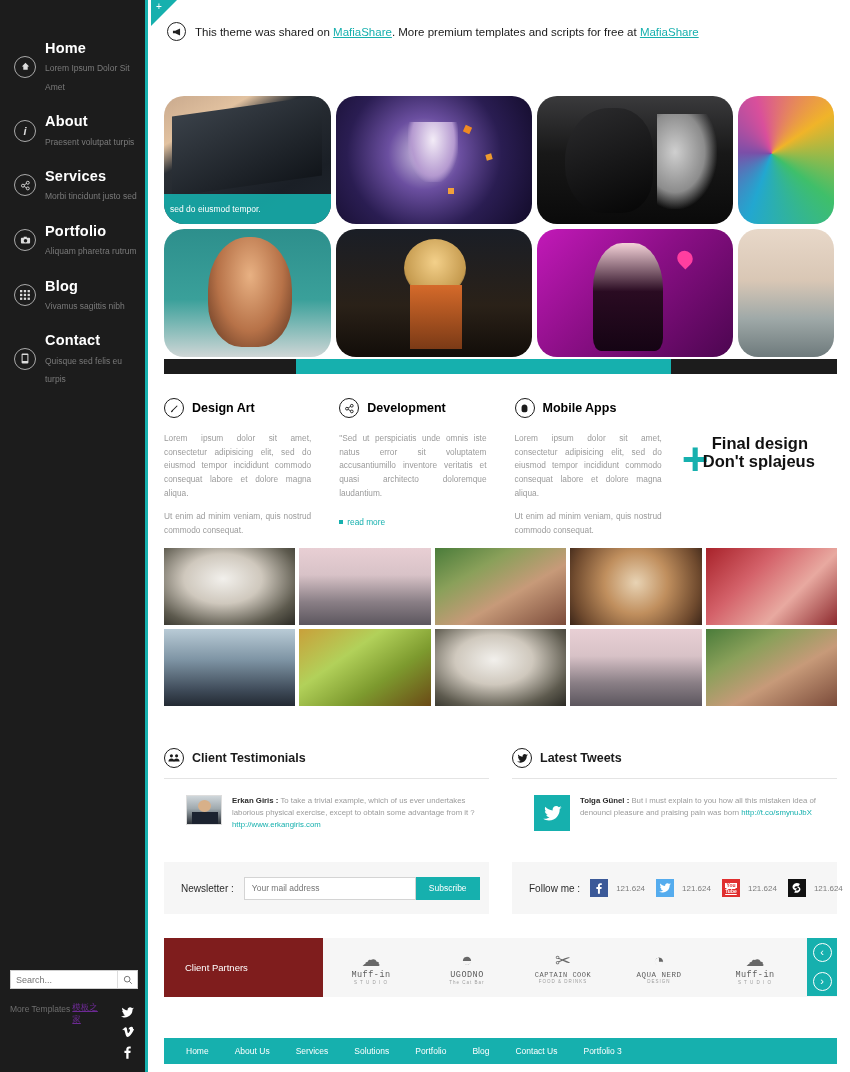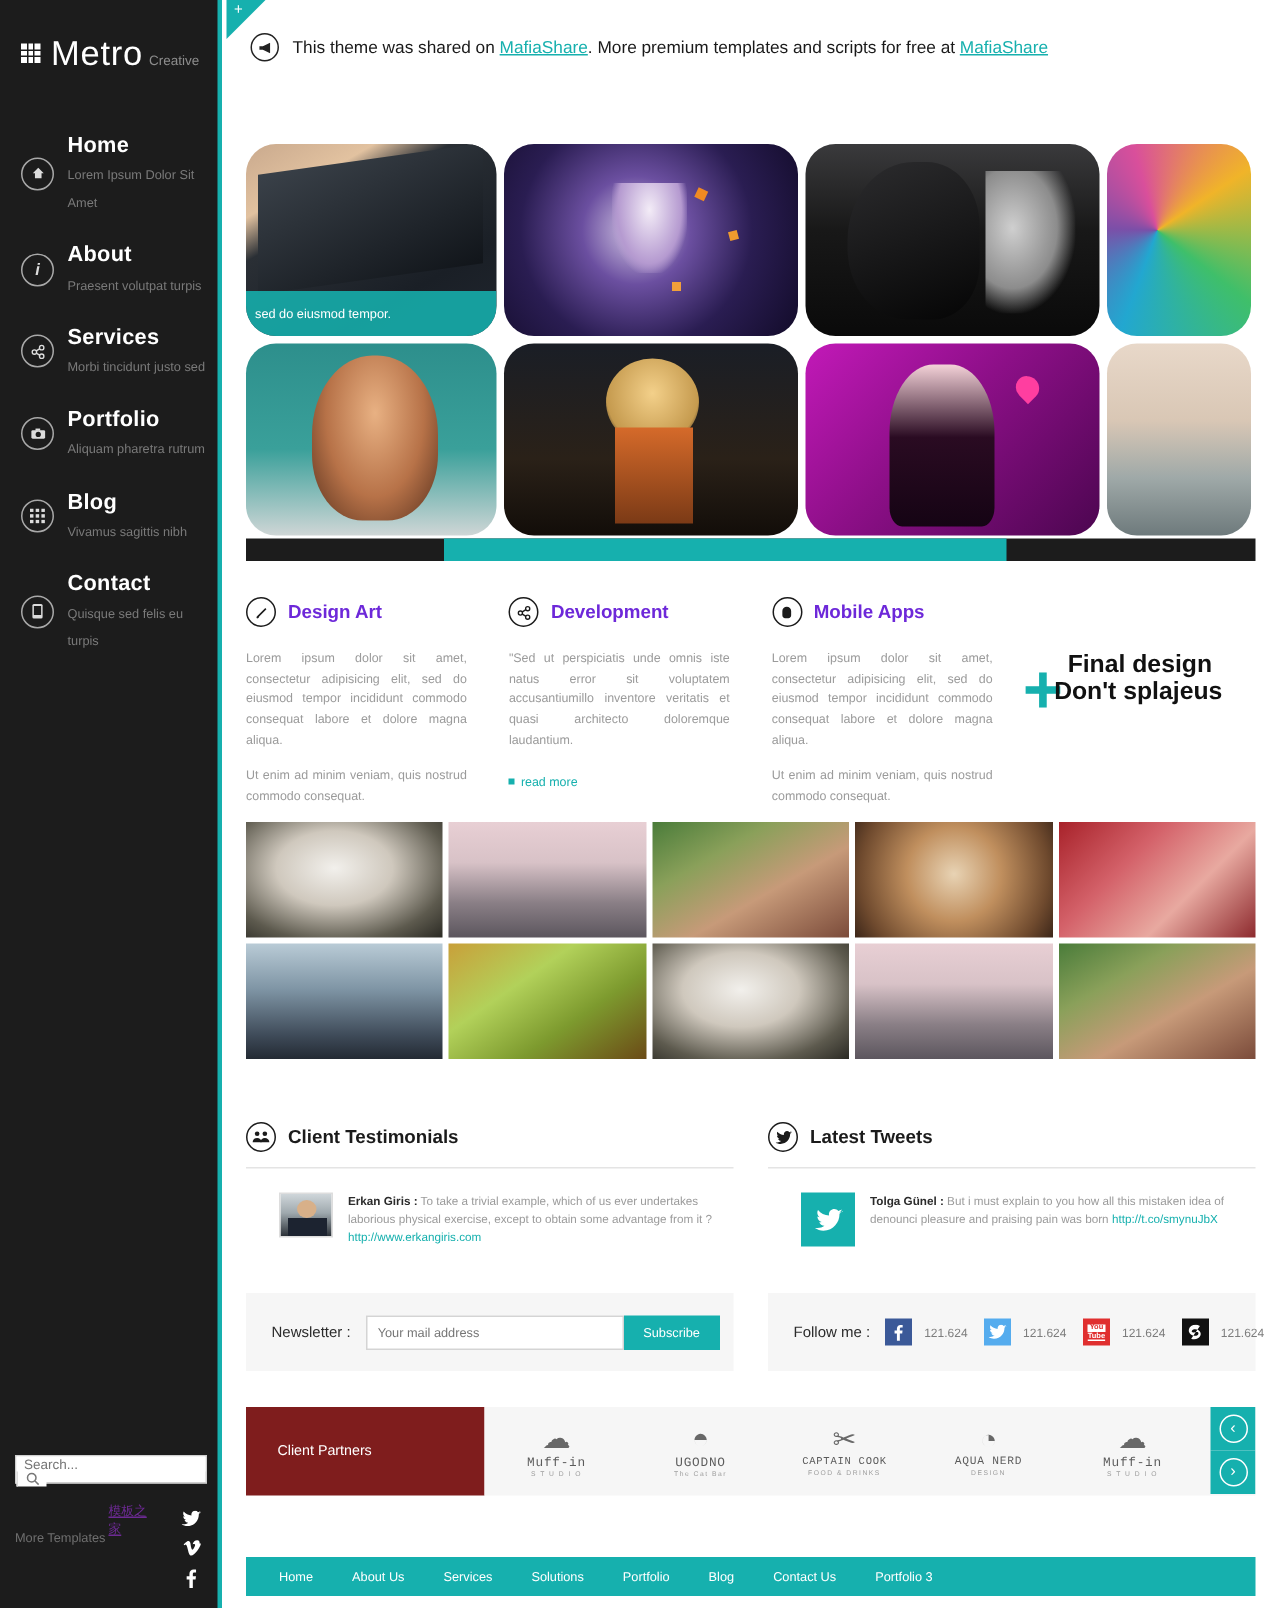--- a/index.html
+++ b/index.html
@@ -35,31 +35,31 @@
     border: 1px solid #a9a9a9; color: #dcdcdc;
     display: flex; align-items: center; justify-content: center;
     font-size: 11px; margin-right: 9px; flex: none;
   }
   .nav-ico svg { display: block; }
   .nav-txt { line-height: 1.15; }
   .nav-title { color: #ffffff; font-size: 14.5px; font-weight: 700; letter-spacing: .2px; }
   .nav-desc { color: #7a7a7a; font-size: 8.5px; margin-top: 1px; }
 
   .side-bottom { position: absolute; left: 0; bottom: 0; width: 148px; padding: 0 10px 10px 10px; }
-  .search-wrap { display: flex; height: 19px; background: #fff; border: 1px solid #cfcfcf; flex-direction: column; }
+  .search-wrap { display: flex; height: 19px; background: #fff; border: 1px solid #cfcfcf; }
   .search-wrap input {
     flex: 1; border: 0; outline: none; font-size: 9px; color: #888;
     padding: 0 5px; font-family: "Liberation Sans", sans-serif; min-width: 0;
   }
   .search-btn {
     width: 20px; border: 0; border-left: 1px solid #dddddd; background: #fff;
     cursor: pointer; display: flex; align-items: center; justify-content: center;
   }
   .more-row { display: flex; align-items: flex-start; margin-top: 13px; }
-  .more-txt { color: #6f6f6f; font-size: 8.5px; white-space: nowrap; padding-top: 2px; margin-top: 16px; }
+  .more-txt { color: #6f6f6f; font-size: 8.5px; white-space: nowrap; padding-top: 2px; }
   .more-cjk { color: #6d2a94; font-size: 8.5px; margin-left: 2px; text-decoration: underline; }
   .social-col { margin-left: auto; width: 42px; display: flex; flex-wrap: wrap; justify-content: flex-end; }
   .soc { width: 21px; height: 20px; color: #fff; display: flex; align-items: center; justify-content: center; }
 
   
   .main { position: absolute; left: 151px; top: 0; width: 699px; height: 1072px; background: #fff; }
 
   .corner {
     position: absolute; left: 0; top: 0; width: 0; height: 0;
     border-top: 26px solid #16b0ae; border-right: 26px solid transparent;
@@ -92,21 +92,21 @@
   .scroll-thumb { position: absolute; left: 132px; top: 0; width: 375px; height: 15px; background: #16b0ae; }
 
   
   .services { position: absolute; left: 13px; top: 398px; width: 673px; display: flex; }
   .svc { width: 180px; margin-right: 28px; }
   .svc-head { display: flex; align-items: center; margin-bottom: 14px; }
   .svc-ico {
     width: 20px; height: 20px; border-radius: 50%; border: 1.6px solid #1b1b1b;
     display: flex; align-items: center; justify-content: center; margin-right: 8px; flex: none;
   }
-  .svc-title { font-size: 12.5px; font-weight: 700; color: #6d28d9; }
+  .svc-title { font-size: 12.5px; font-weight: 700; color: #000000; }
   .svc p { font-size: 8.3px; color: #9b9b9b; line-height: 1.65; text-align: justify; margin-bottom: 10px; }
   .readmore { font-size: 8.3px; color: #16b0ae; text-decoration: none; display: inline-flex; align-items: center; }
   .readmore i { width: 4px; height: 4px; background: #16b0ae; display: inline-block; margin-right: 4px; }
   .final { width: 180px; padding-top: 36px; position: relative; }
   .final-plus { position: absolute; left: -8px; top: 48px; color: #16b0ae; font-size: 46px; font-weight: 700; line-height: 26px; }
   .final-l1, .final-l2 { font-size: 16.5px; font-weight: 700; color: #111; line-height: 18px; position: relative; }
   .final-l1 { padding-left: 22px; }
   .final-l2 { padding-left: 13px; }
 
   
@@ -180,35 +180,20 @@
     background: #16b0ae; display: flex; align-items: center; padding-left: 9px;
   }
   .footer a { color: #fff; font-size: 8.5px; text-decoration: none; padding: 0 13px; }
 </style>
 </head>
 <body>
 
 <div class="page">
 
   <aside class="sidebar">
-    <div class="brand">
-      <span class="brand-grid">
-        <i></i>
-          <i></i>
-          <i></i>
-          <i></i>
-          <i></i>
-          <i></i>
-          <i></i>
-          <i></i>
-          <i></i>
-      </span>
-      <span class="brand-name">Metro</span>
-      <span class="brand-sub">Creative</span>
-    </div>
 
     <nav class="nav">
       <a class="nav-item" href="#">
         <span class="nav-ico">
           <svg width="11" height="11" viewBox="0 0 12 12">
               <path d="M6 2 L10 6 H8.4 V9.6 H3.6 V6 H2 Z" fill="#dcdcdc"></path>
             </svg>
         </span>
         <span class="nav-txt">
           <span class="nav-title">Home</span><br>

